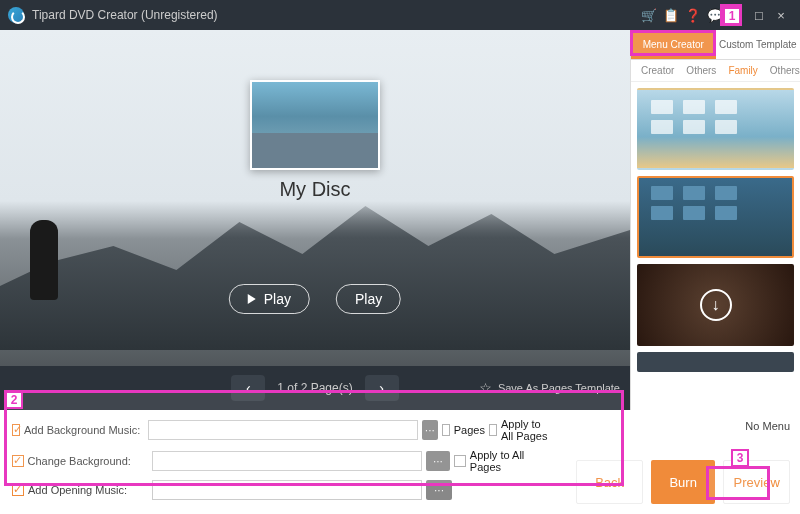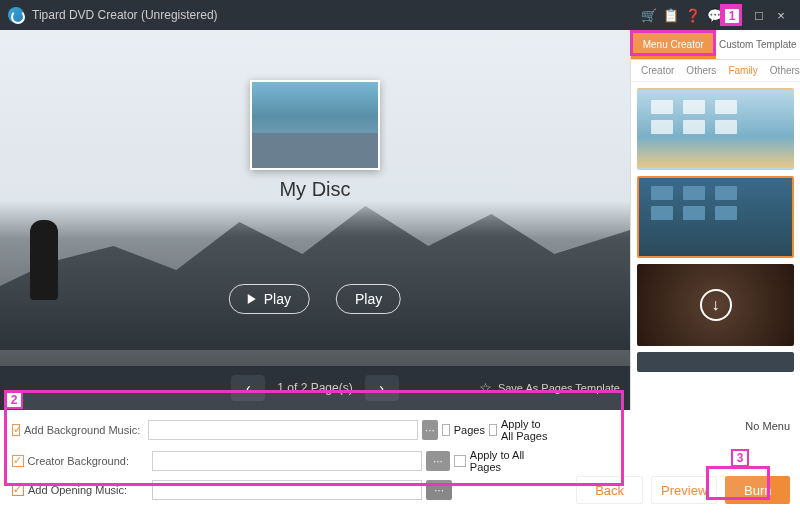--- a/index.html
+++ b/index.html
@@ -43,21 +43,21 @@
 .bottom-left .row{display:flex;align-items:center;gap:4px}
 .bottom-left .cb{width:12px;height:12px;border:1px solid #f08b3a;background:#fff;position:relative;cursor:pointer}
 .bottom-left .cb.checked::after{content:'✓';position:absolute;top:-2px;left:0;color:#f08b3a;font-size:11px}
 .bottom-left .lbl{color:#444;min-width:120px}
 .bottom-left input[type=text]{flex:0 0 270px;height:20px;border:1px solid #ccc;padding:0 4px;font-size:11px}
 .bottom-left .browse{width:26px;height:20px;background:#888;color:#fff;display:flex;align-items:center;justify-content:center;cursor:pointer;font-size:10px;border-radius:2px}
 .bottom-left .cb2{width:12px;height:12px;border:1px solid #aaa;background:#fff;cursor:pointer}
 .bottom-right{width:250px;padding:10px;display:flex;flex-direction:column;justify-content:space-between}
 .bottom-right .nomenu{display:flex;align-items:flex-start;gap:6px;justify-content:flex-end;font-size:11px;color:#444}
 .bottom-right .action-btns{display:flex;gap:8px}
-.bottom-right .abtn{flex:1;height:28px;display:flex;align-items:center;justify-content:center;font-size:13px;cursor:pointer;border-radius:2px}
+.bottom-right .abtn{flex:1;height:44px;display:flex;align-items:center;justify-content:center;font-size:13px;cursor:pointer;border-radius:2px}
 .bottom-right .back{color:#f08b3a;background:#fff;border:1px solid #eee}
 .bottom-right .preview-b{color:#f08b3a;background:#fff;border:1px solid #eee}
 .bottom-right .burn{background:#f08b3a;color:#fff}
 .marker{position:absolute;border:3px solid #e838c0;background:rgba(255,255,255,.1);pointer-events:none;z-index:100}
 .marker .num{position:absolute;width:18px;height:18px;background:#fff;border:2px solid #e838c0;color:#e838c0;font-size:12px;font-weight:bold;display:flex;align-items:center;justify-content:center}
 .m1{top:4px;left:720px;width:22px;height:22px}
 .m1b{top:30px;left:630px;width:86px;height:26px}
 .m2{top:390px;left:4px;width:620px;height:96px}
 .m2 .num{top:-2px;left:-2px}
 .m3{top:466px;left:706px;width:64px;height:34px}
@@ -150,42 +150,42 @@
       <span class="lbl">Add Background Music:</span>
       <input type="text" style="">
       <div class="browse">···</div>
       <div class="cb2"></div>
       <span>Pages</span>
       <div class="cb2"></div>
       <span>Apply to All Pages</span>
     </div>
     <div class="row">
       <div class="cb checked"></div>
-      <span class="lbl">Creator Background:</span>
+      <span class="lbl">Change Background:</span>
       <input type="text" style="">
       <div class="browse">···</div>
       <div class="cb2"></div>
       <span>Apply to All Pages</span>
     </div>
     <div class="row">
       <div class="cb checked"></div>
       <span class="lbl">Add Opening Music:</span>
       <input type="text" style="">
       <div class="browse">···</div>
     </div>
   </div>
   <div class="bottom-right">
     <div class="nomenu">
       <div class="cb2"></div>
       <span>No Menu</span>
     </div>
     <div class="action-btns">
       <div class="abtn back">Back</div>
+      <div class="abtn burn">Burn</div>
       <div class="abtn preview-b">Preview</div>
-      <div class="abtn burn">Burn</div>
     </div>
   </div>
 </div>
 
 <div class="marker m1">
     <div class="num">1</div>
   </div>
 <div class="marker m1b"></div>
 <div class="marker m2">
     <div class="num">2</div>

